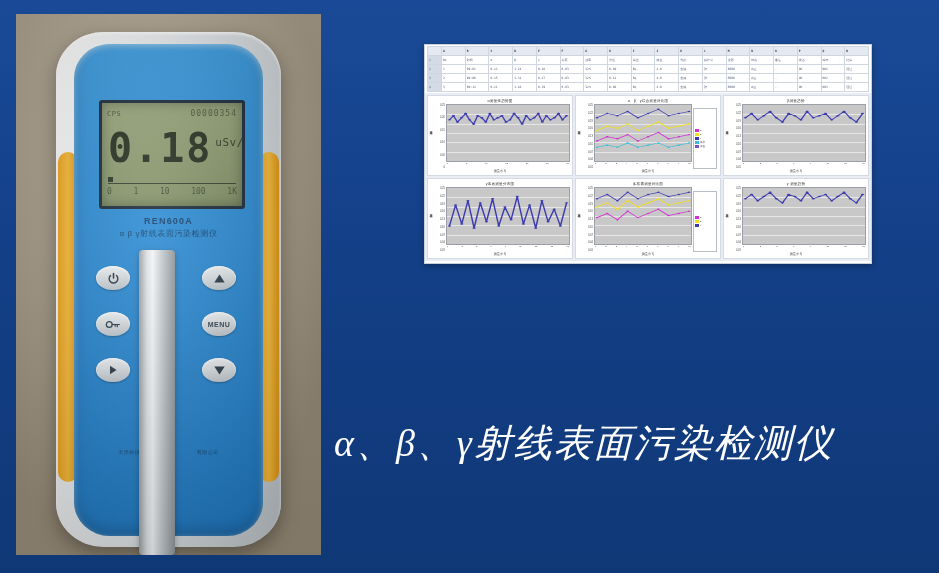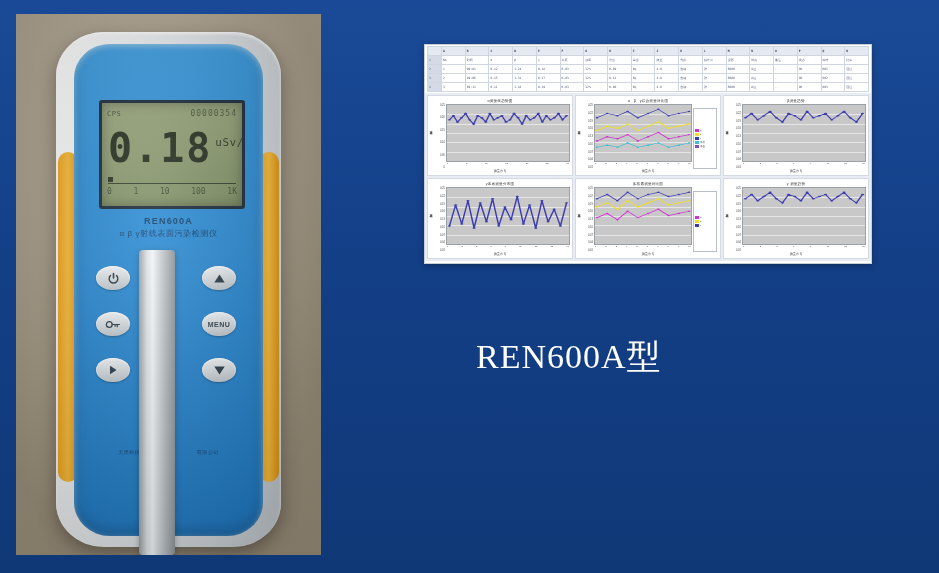--- a/index.html
+++ b/index.html
@@ -813,15 +813,15 @@
                 <span>13</span>
                 <span>15</span>
               </div>
             </div>
           </div>
           <div class="xlab">测量序号</div>
         </div>
       </div>
   </div>
 
-  <div class="title1">REN600A型</div>
+  <div class="title2">α、β、γ射线表面污染检测仪</div>
 
 </div>
 
 </body></html>

